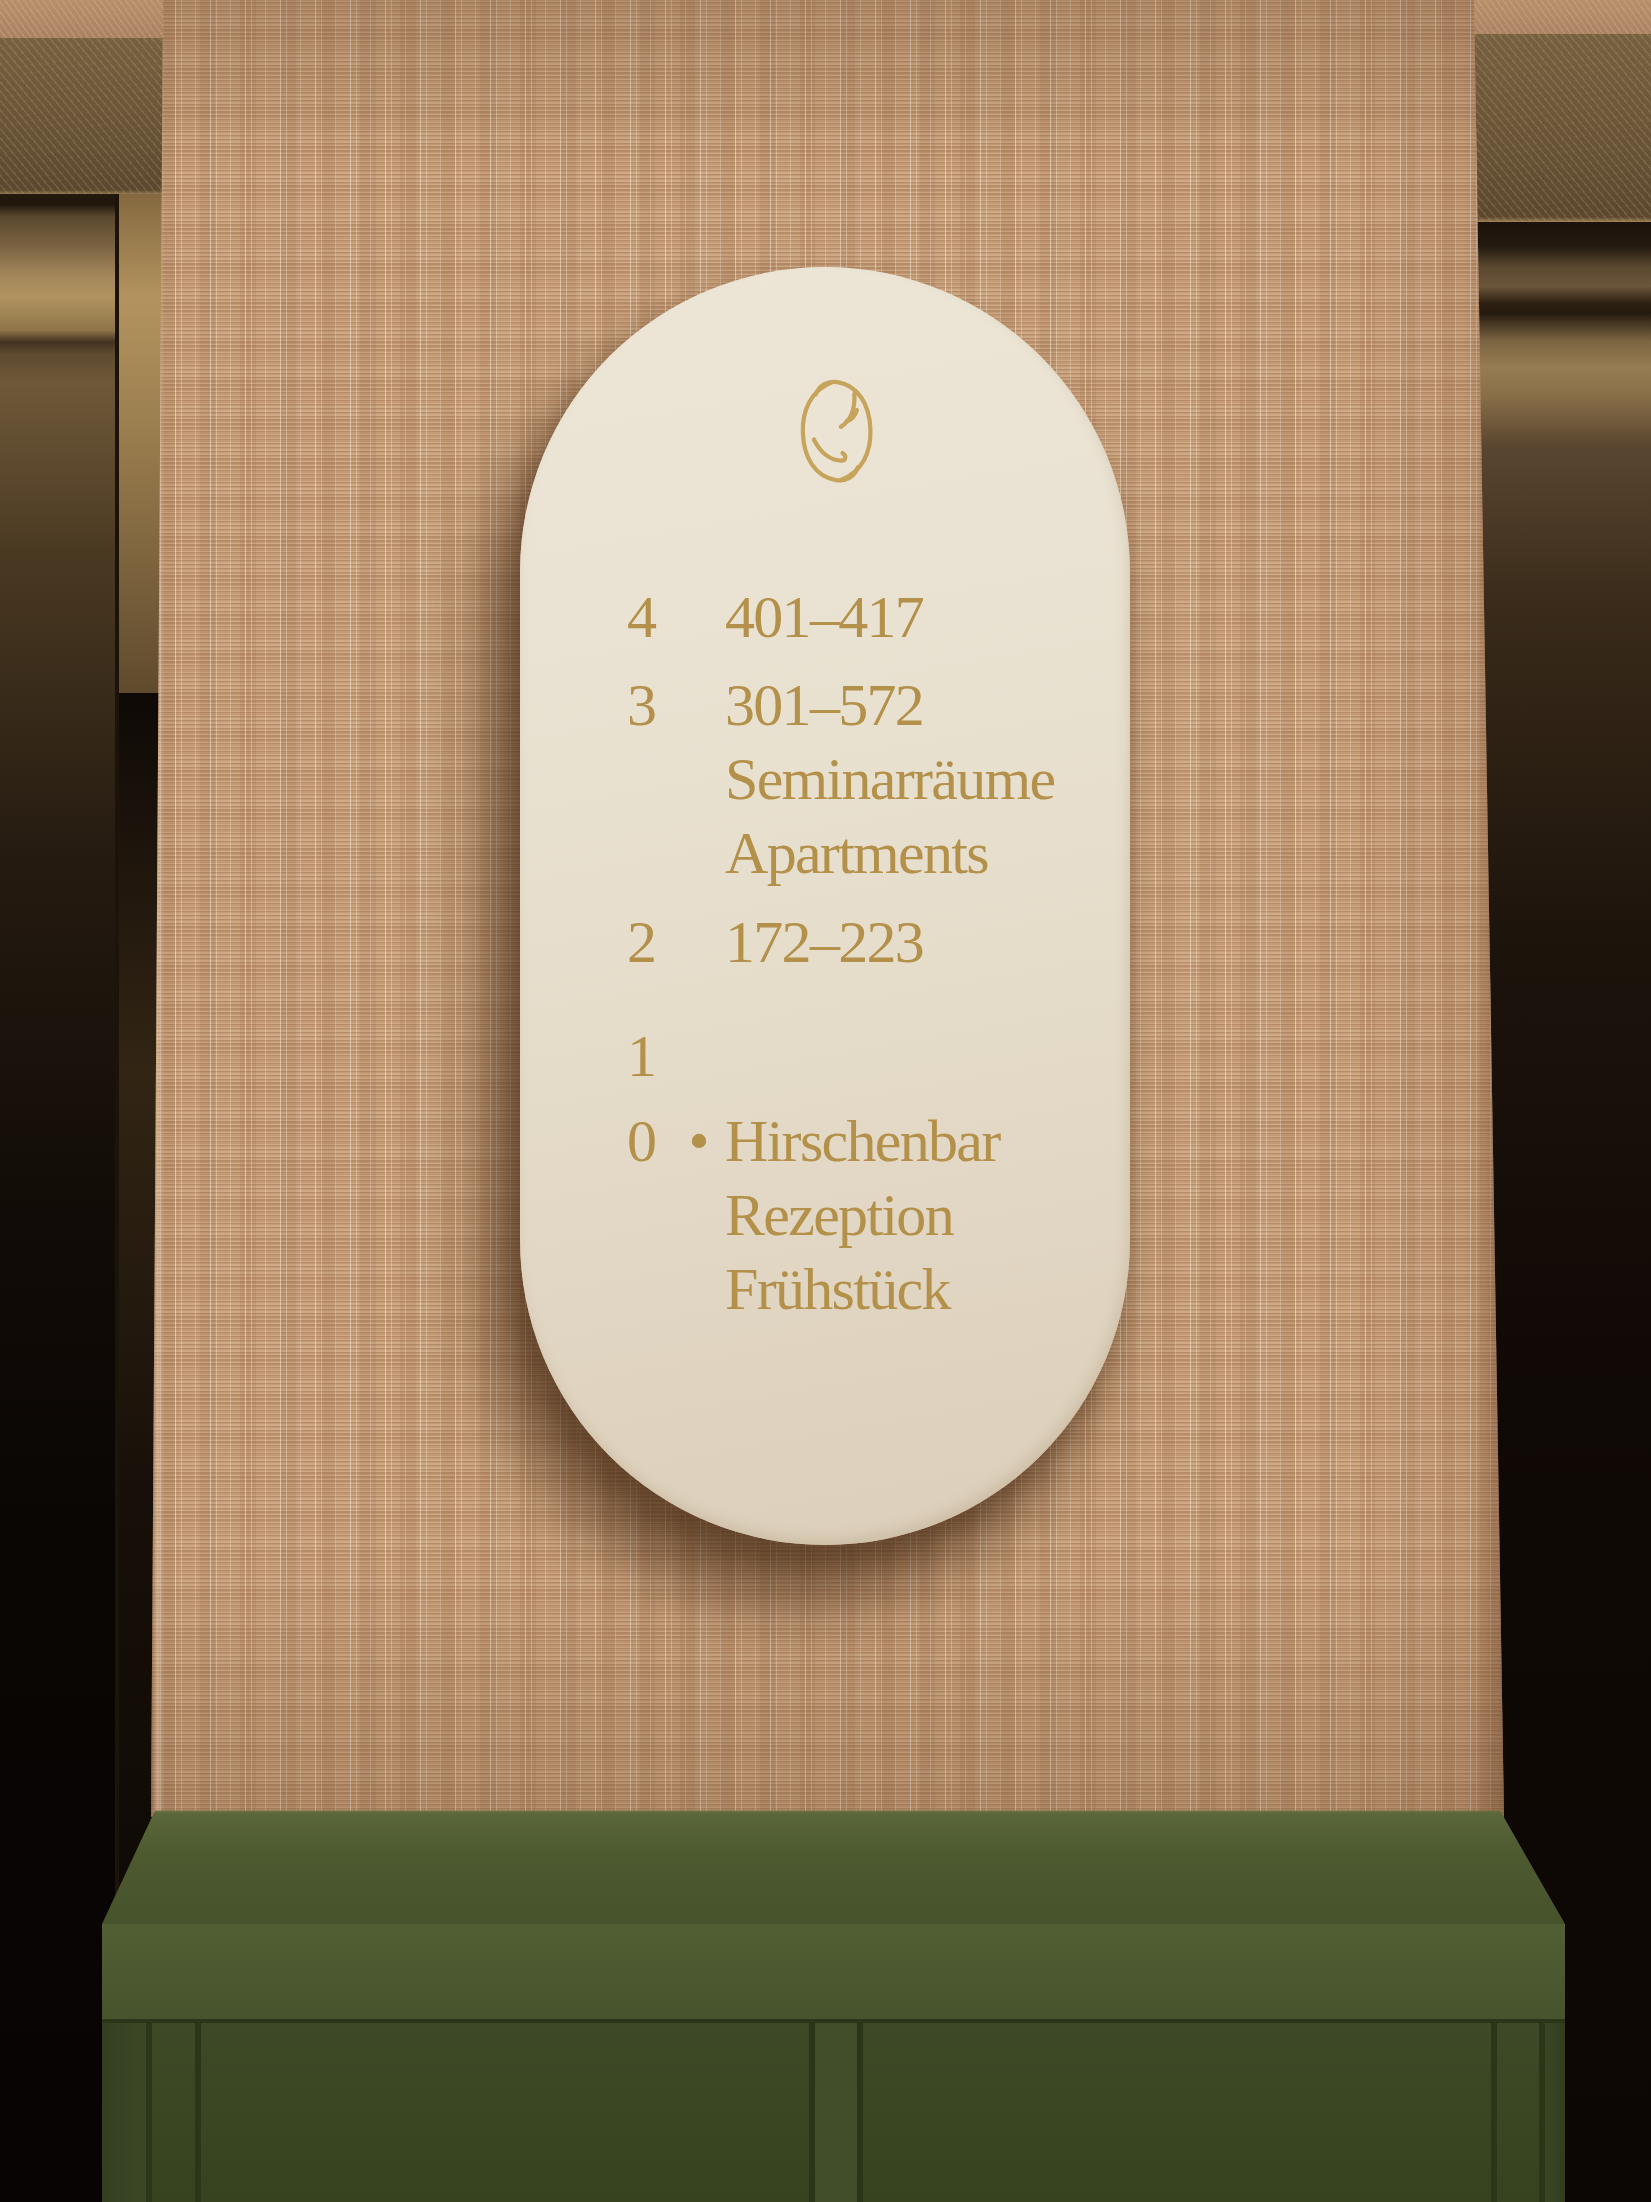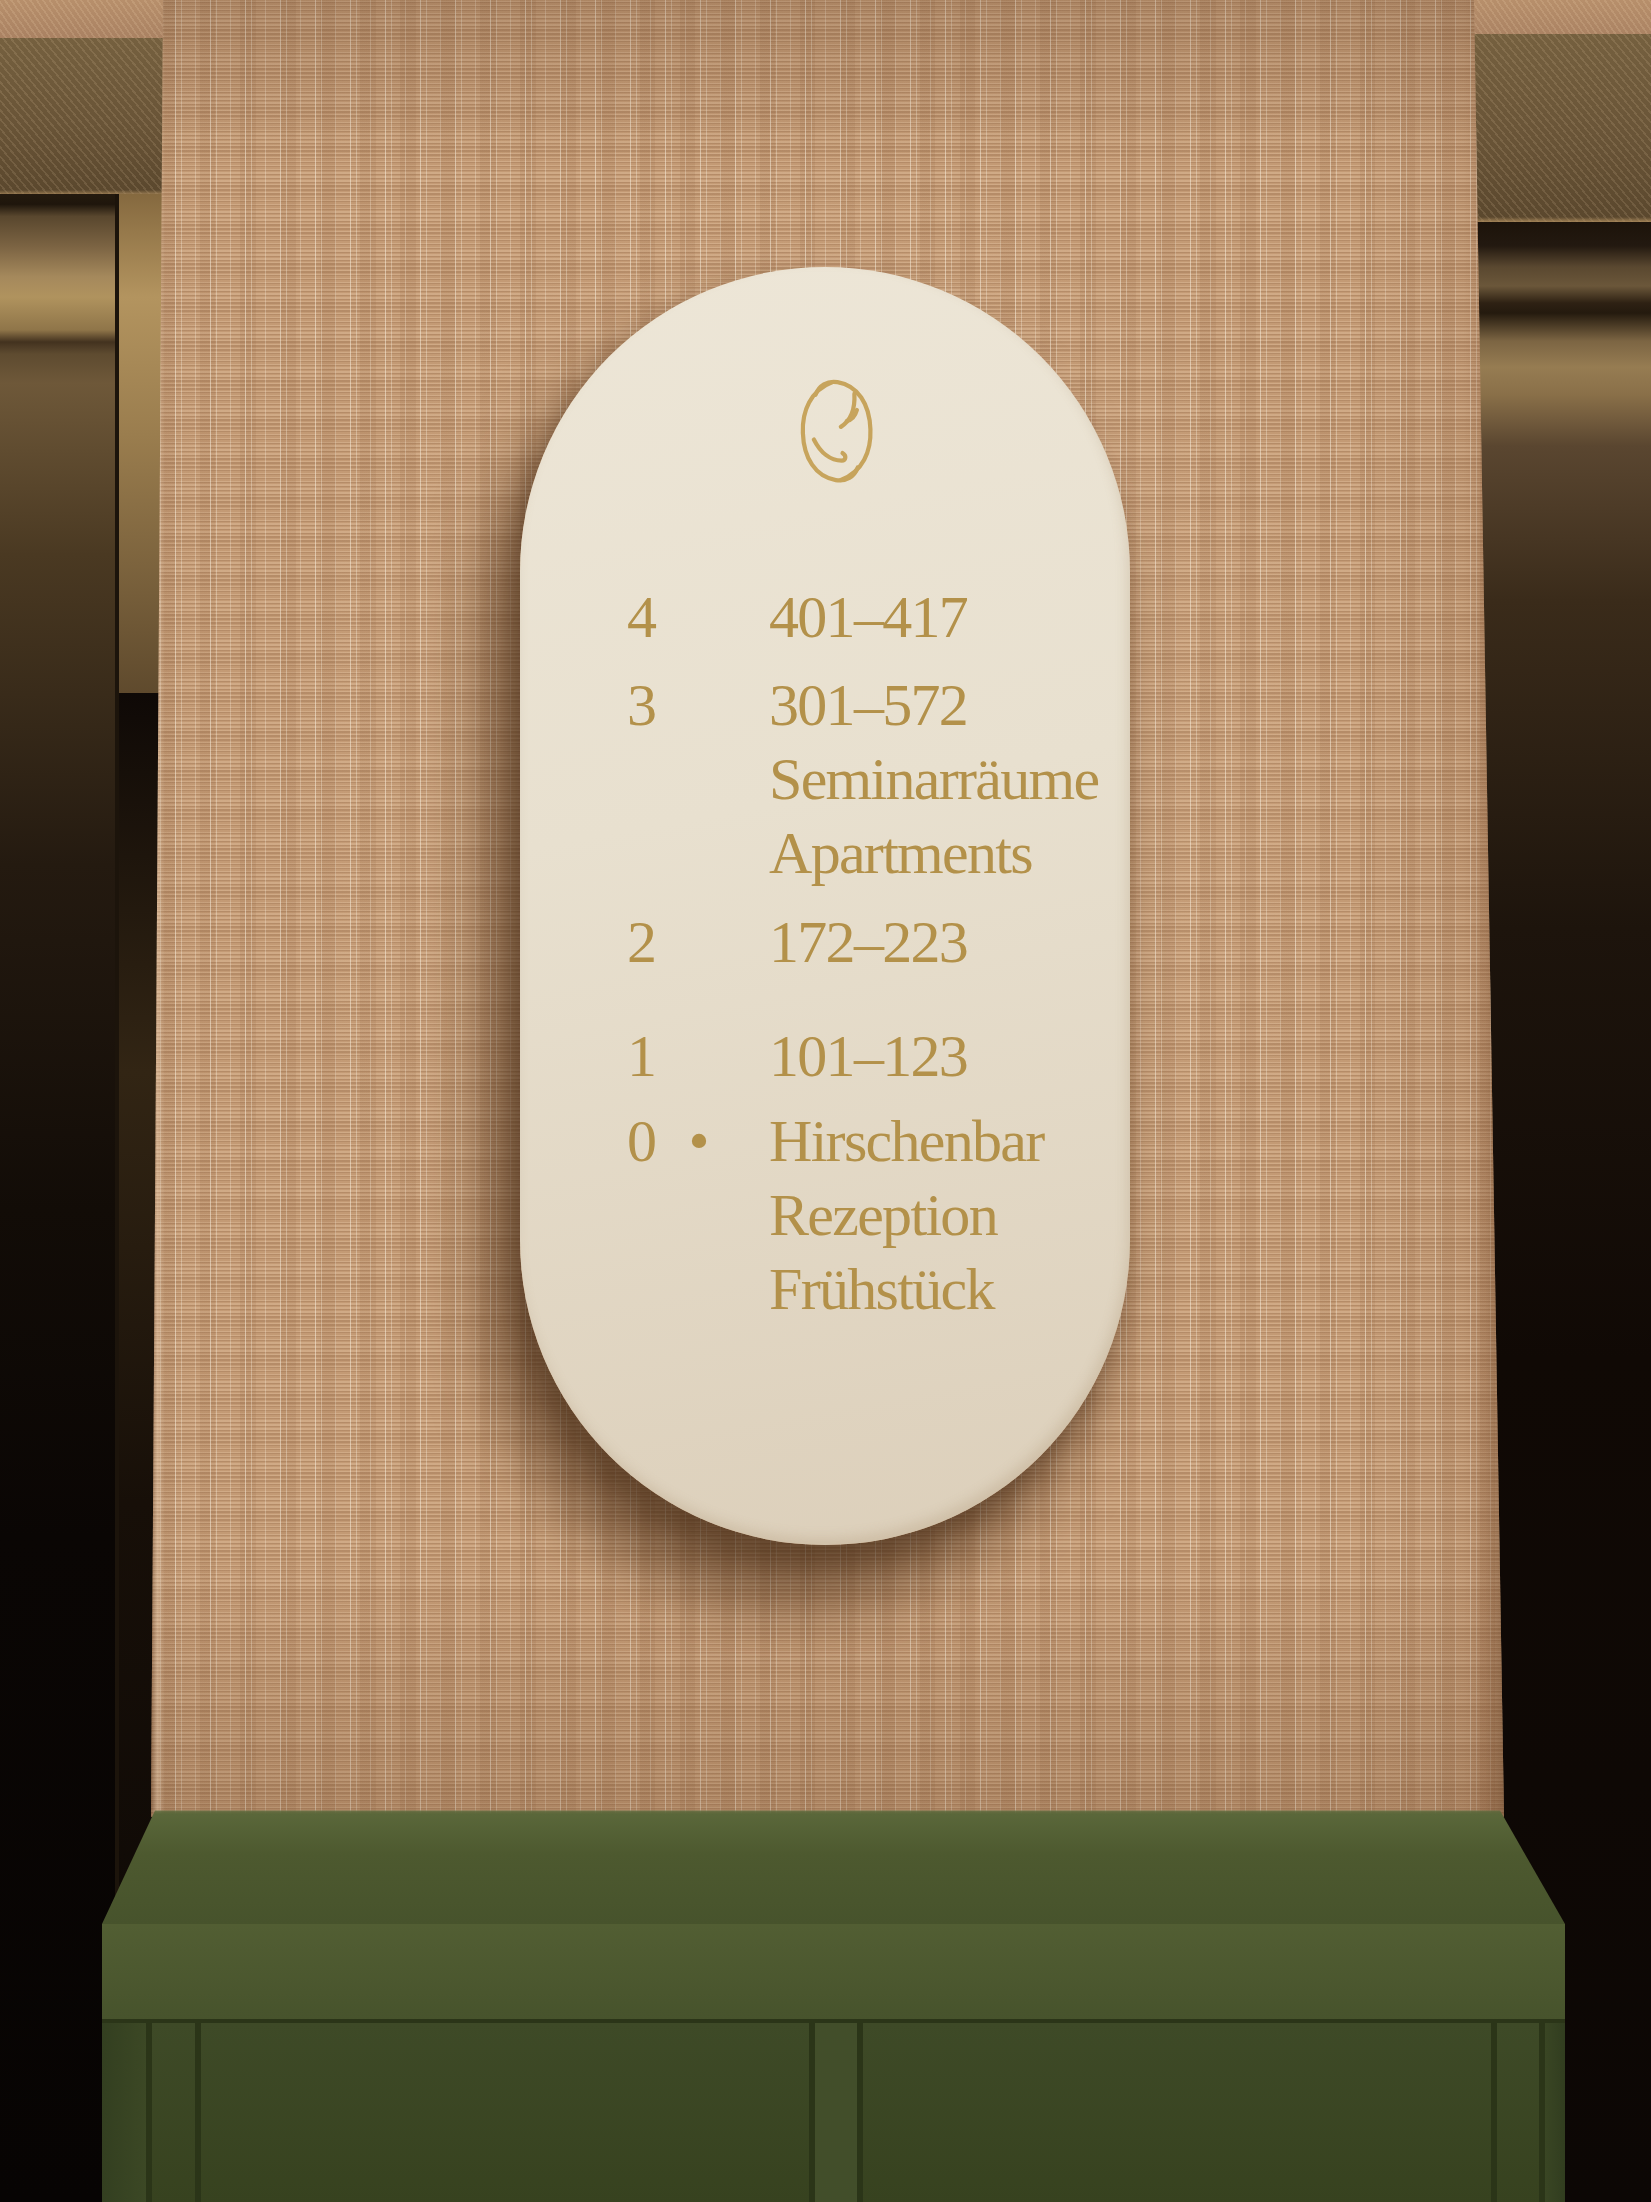--- a/index.html
+++ b/index.html
@@ -111,21 +111,21 @@
   .sign-logo svg{display:block;width:100%;height:100%;}
 
   .floors{margin-top:94px;color:var(--text-gold,#b3914a);font-size:60px;}
   .floor-row{display:grid;grid-template-columns:46px 52px 1fr;padding-left:107px;line-height:74px;}
   .floor-row:nth-child(2){margin-top:13.8px;}
   .floor-row:nth-child(3){margin-top:15.5px;}
   .floor-row:nth-child(4){margin-top:40px;}
   .floor-row:nth-child(5){margin-top:11.2px;}
   .floor-number{letter-spacing:0;}
   .floor-bullet{text-align:center;}
-  .floor-label{letter-spacing:-1.7px;line-height:74px;white-space:nowrap;margin-left:44px;}
+  .floor-label{letter-spacing:-1.7px;line-height:74px;white-space:nowrap;}
 </style>
 </head>
 <body>
 
 <div class="stage">
 
   <div class="ceiling-strip"></div>
 
   <div class="header left"></div>
   <div class="header right"></div>
@@ -186,23 +186,20 @@
         <div class="floor-row">
     <span class="floor-number">2</span>
     <span class="floor-bullet"></span>
     <span class="floor-labels">
             <div class="floor-label">172–223</div>
           </span>
   </div>
         <div class="floor-row">
     <span class="floor-number">1</span>
     <span class="floor-bullet"></span>
-    <span class="floor-labels">
-            <div class="floor-label">101–123</div>
-          </span>
   </div>
         <div class="floor-row">
     <span class="floor-number">0</span>
     <span class="floor-bullet">•</span>
     <span class="floor-labels">
             <div class="floor-label">Hirschenbar</div>
             <div class="floor-label">Rezeption</div>
             <div class="floor-label">Frühstück</div>
           </span>
   </div>

